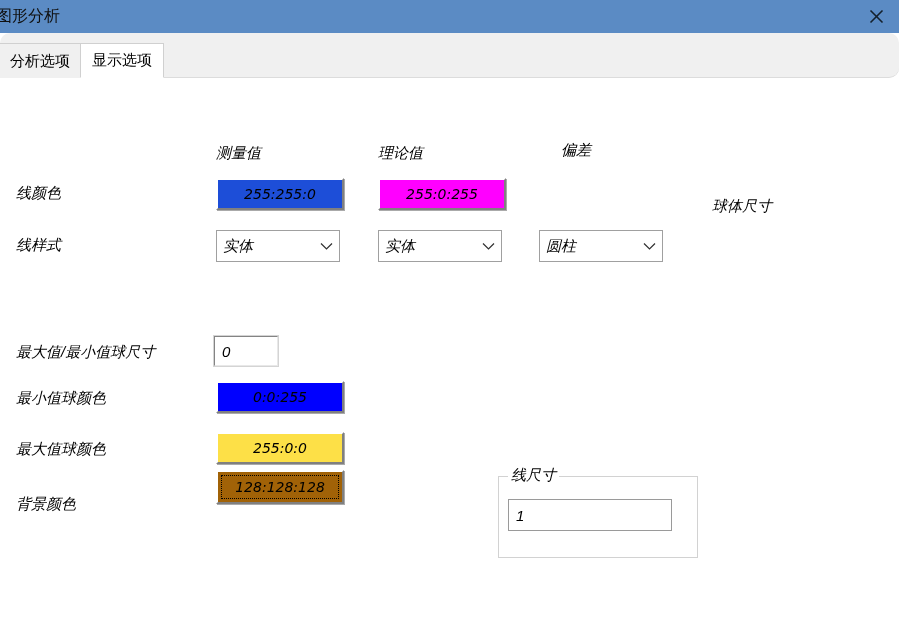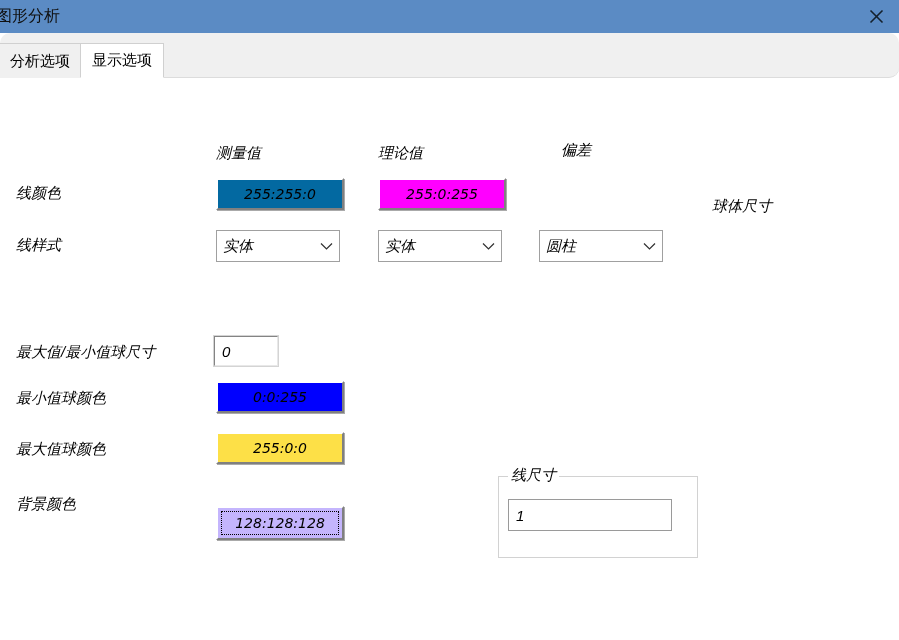--- a/index.html
+++ b/index.html
@@ -230,21 +230,21 @@
   </div>
 </div>
 
 <div class="content">
 
   <div class="lbl" style="left:216px; top:66px;">测量值</div>
   <div class="lbl" style="left:378px; top:66px;">理论值</div>
   <div class="lbl" style="left:561px; top:63px;">偏差</div>
 
   <div class="lbl" style="left:16px; top:106px;">线颜色</div>
-  <div class="colorbtn" style="left:216px; top:100px; width:128px; height:32px; background:#0369a1;">
+  <div class="colorbtn" style="left:216px; top:100px; width:128px; height:32px; background:#1d4ed8;">
     <span>255:255:0</span>
   </div>
   <div class="colorbtn" style="left:378px; top:100px; width:128px; height:32px; background:#ff00ff;">
     <span>255:0:255</span>
   </div>
 
   <div class="lbl" style="left:712px; top:119px;">球体尺寸</div>
 
   <div class="lbl" style="left:16px; top:158px;">线样式</div>
   <div class="combo" style="left:216px; top:152px; width:124px; height:32px;">
@@ -281,21 +281,21 @@
   <div class="colorbtn" style="left:216px; top:303px; width:128px; height:32px; background:#0000ff;">
     <span>0:0:255</span>
   </div>
 
   <div class="lbl" style="left:16px; top:362px;">最大值球颜色</div>
   <div class="colorbtn" style="left:216px; top:354px; width:128px; height:32px; background:#fde047;">
     <span>255:0:0</span>
   </div>
 
   <div class="lbl" style="left:16px; top:417px;">背景颜色</div>
-  <div class="colorbtn" style="left:216px; top:428px; width:128px; height:34px; background:#c4b5fd;">
+  <div class="colorbtn" style="left:216px; top:392px; width:128px; height:34px; background:#a16207;">
     <span class="focusring"></span>
     <span>128:128:128</span>
   </div>
 
   <div class="groupbox" style="left:498px; top:398px; width:200px; height:82px;">
     <span class="groupbox-title">线尺寸</span>
     <div class="tinput" style="left:9px; top:22px; width:164px; height:32px; border-color:#9a9a9a;">
       <span>1</span>
     </div>
   </div>

